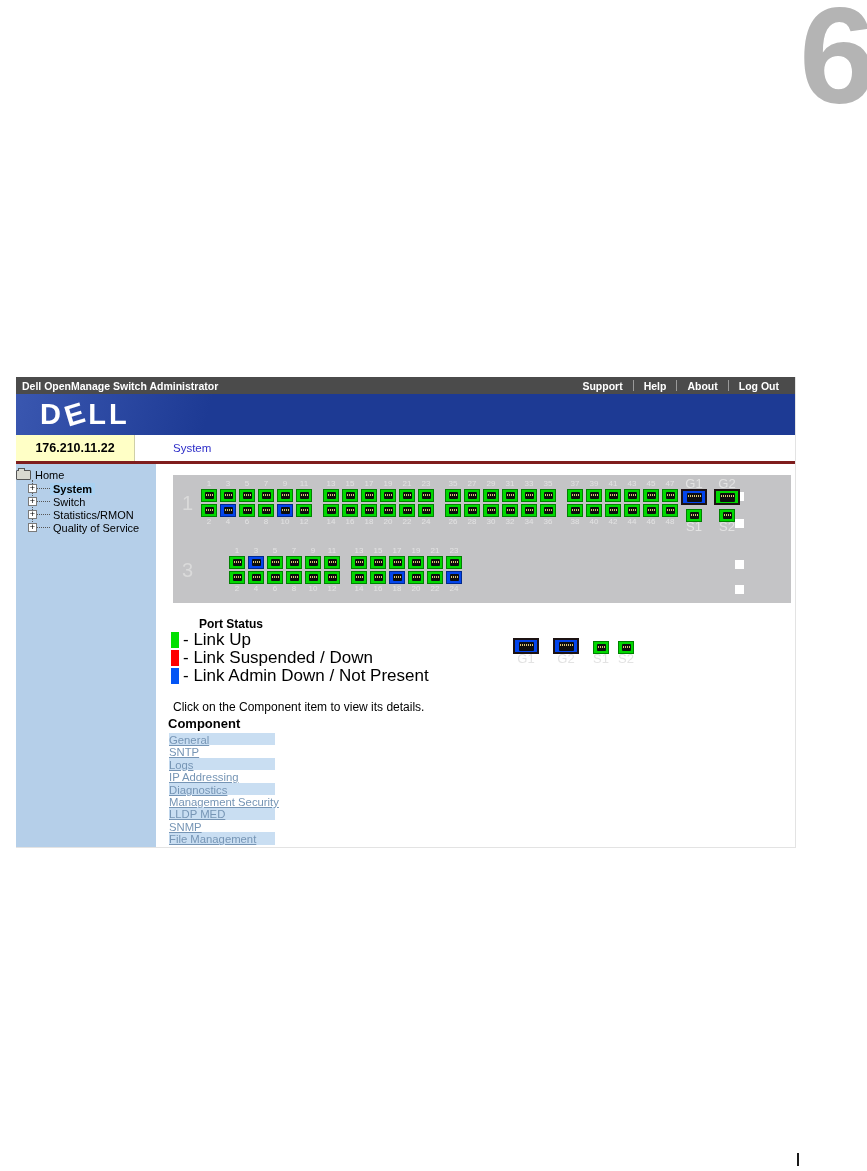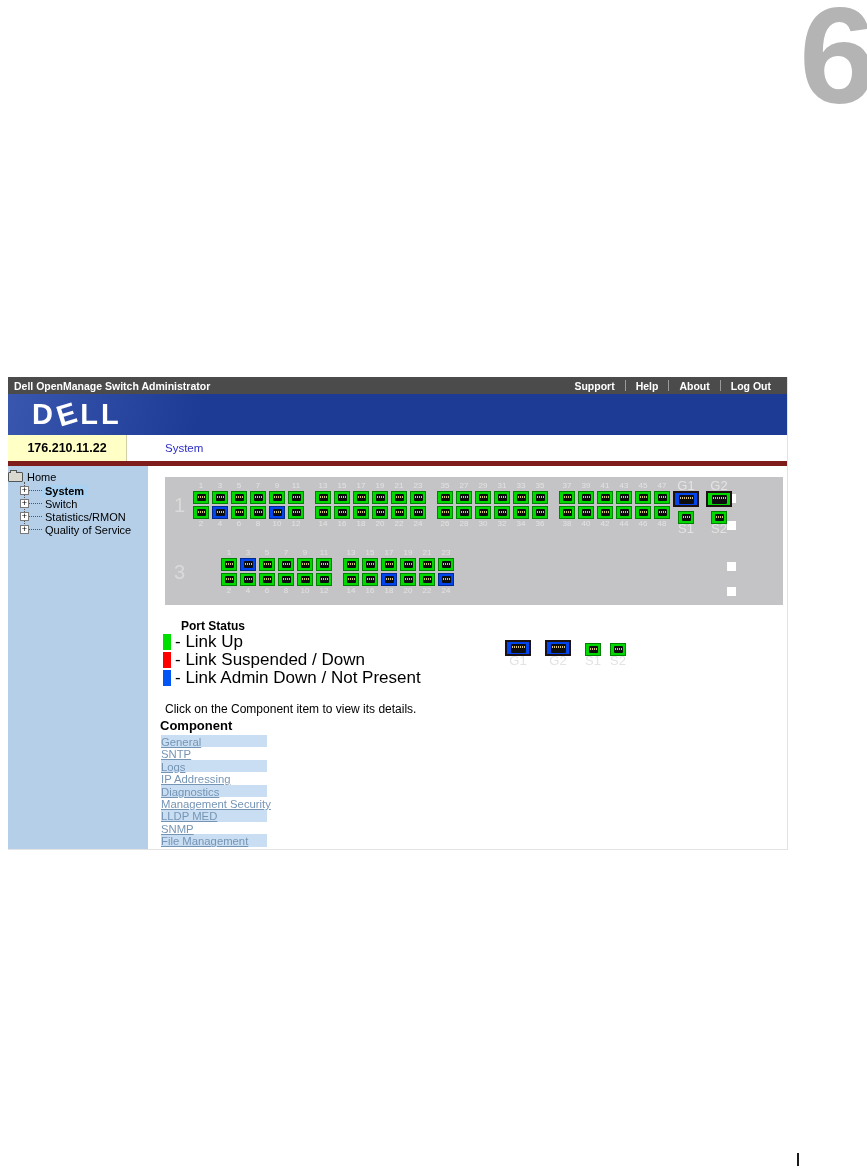--- a/index.html
+++ b/index.html
@@ -4,36 +4,36 @@
 <style>
   html,body{margin:0;padding:0}
   body{width:867px;height:1171px;position:relative;background:#fff;overflow:hidden;
        font-family:"Liberation Sans",sans-serif;}
 
   
   .chapter{position:absolute;top:-14px;right:-6px;font-size:138px;font-weight:bold;
            color:#b4b4b4;line-height:1;letter-spacing:-3px}
 
   
-  .shot{position:absolute;left:8px;top:377px;width:780px;
+  .shot{position:absolute;left:16px;top:377px;width:780px;
         border-right:1px solid #e3e3e3;border-bottom:1px solid #e3e3e3;box-sizing:border-box}
 
   .topbar{height:17px;background:#4b4b4b;display:flex;align-items:center;color:#fff;
           font-size:10.5px;font-weight:bold;padding:0 6px}
   .tb-title{flex:1;white-space:nowrap}
   .tb-links{display:flex;align-items:center}
   .tb-link{padding:0 10px;cursor:pointer;white-space:nowrap}
   .tb-sep{width:1px;height:11px;background:#9a9a9a}
 
   .banner{height:41px;background:linear-gradient(105deg,#3a57b0 0%,#1d3a94 25%,#1d3a94 100%);
           display:flex;align-items:center;padding-left:24px}
   .dell-logo{color:#fff;font-size:29px;font-weight:bold;letter-spacing:3px;display:flex;line-height:1}
   .dell-logo .logo-e{display:inline-block;transform:rotate(-17deg);margin:0 1px}
 
-  .addr{height:26px;display:flex;border-bottom:5px solid #7f1d1d;background:#fff}
+  .addr{height:26px;display:flex;border-bottom:3px solid #7f1d1d;background:#fff}
   .ip-cell{width:118px;background:#ffffc6;display:flex;align-items:center;justify-content:center;
            font-size:12.5px;font-weight:bold;color:#000;border-right:1px solid #cfcfa8;flex:none}
   .tab-label{display:flex;align-items:center;padding-left:38px;color:#2d2dc8;font-size:11.5px;cursor:pointer}
 
   .bodyrow{display:flex;height:383px}
   .sidebar{width:140px;background:#b5cfe9;padding-top:4px;font-size:11px;color:#000;flex:none;box-sizing:border-box}
   .tree-root{display:flex;align-items:center;height:14px;cursor:pointer}
   .folder-icon{width:13px;height:8px;background:#d9d9d0;border:1px solid #555;border-radius:1px;
                position:relative;margin-right:4px;flex:none}
   .folder-icon::before{content:'';position:absolute;top:-3px;left:1px;width:5px;height:2px;
@@ -76,21 +76,21 @@
   .gcol{display:flex;flex-direction:column;align-items:center}
   .u1 .gcol.gb{margin-right:14px}
   .u1 .gcol.gs{margin-right:9px}
   .plabel{height:8px;line-height:8px;font-size:13px;color:#e3e3e3}
   .u0 .sport{margin-top:3px}
   .sq{position:absolute;left:562px;width:9px;height:9px;background:#fff}
   .sq1{top:17px}.sq2{top:44px}.sq3{top:85px}.sq4{top:110px}
 
   
   .status-section{margin:14px 0 0 15px}
-  .ps-title{font-size:12px;font-weight:bold;margin-left:18px;color:#000}
+  .ps-title{font-size:12px;font-weight:bold;margin-left:28px;color:#000}
   .legend-row{display:flex;align-items:center;height:18px}
   .swatch{width:8px;height:16px;margin-right:4px;flex:none}
   .legend-text{font-size:17px;color:#000;white-space:nowrap}
 
   
   .instruction{margin:15px 0 0 17px;font-size:12px;color:#000}
   .comp-header{margin:2px 0 0 12px;font-size:13px;font-weight:bold;color:#000}
   .comp-list{margin:2px 0 8px 13px;width:106px}
   .crow{height:12.4px;line-height:12.4px;white-space:nowrap}
   .crow.hl{background:#c9def2}

